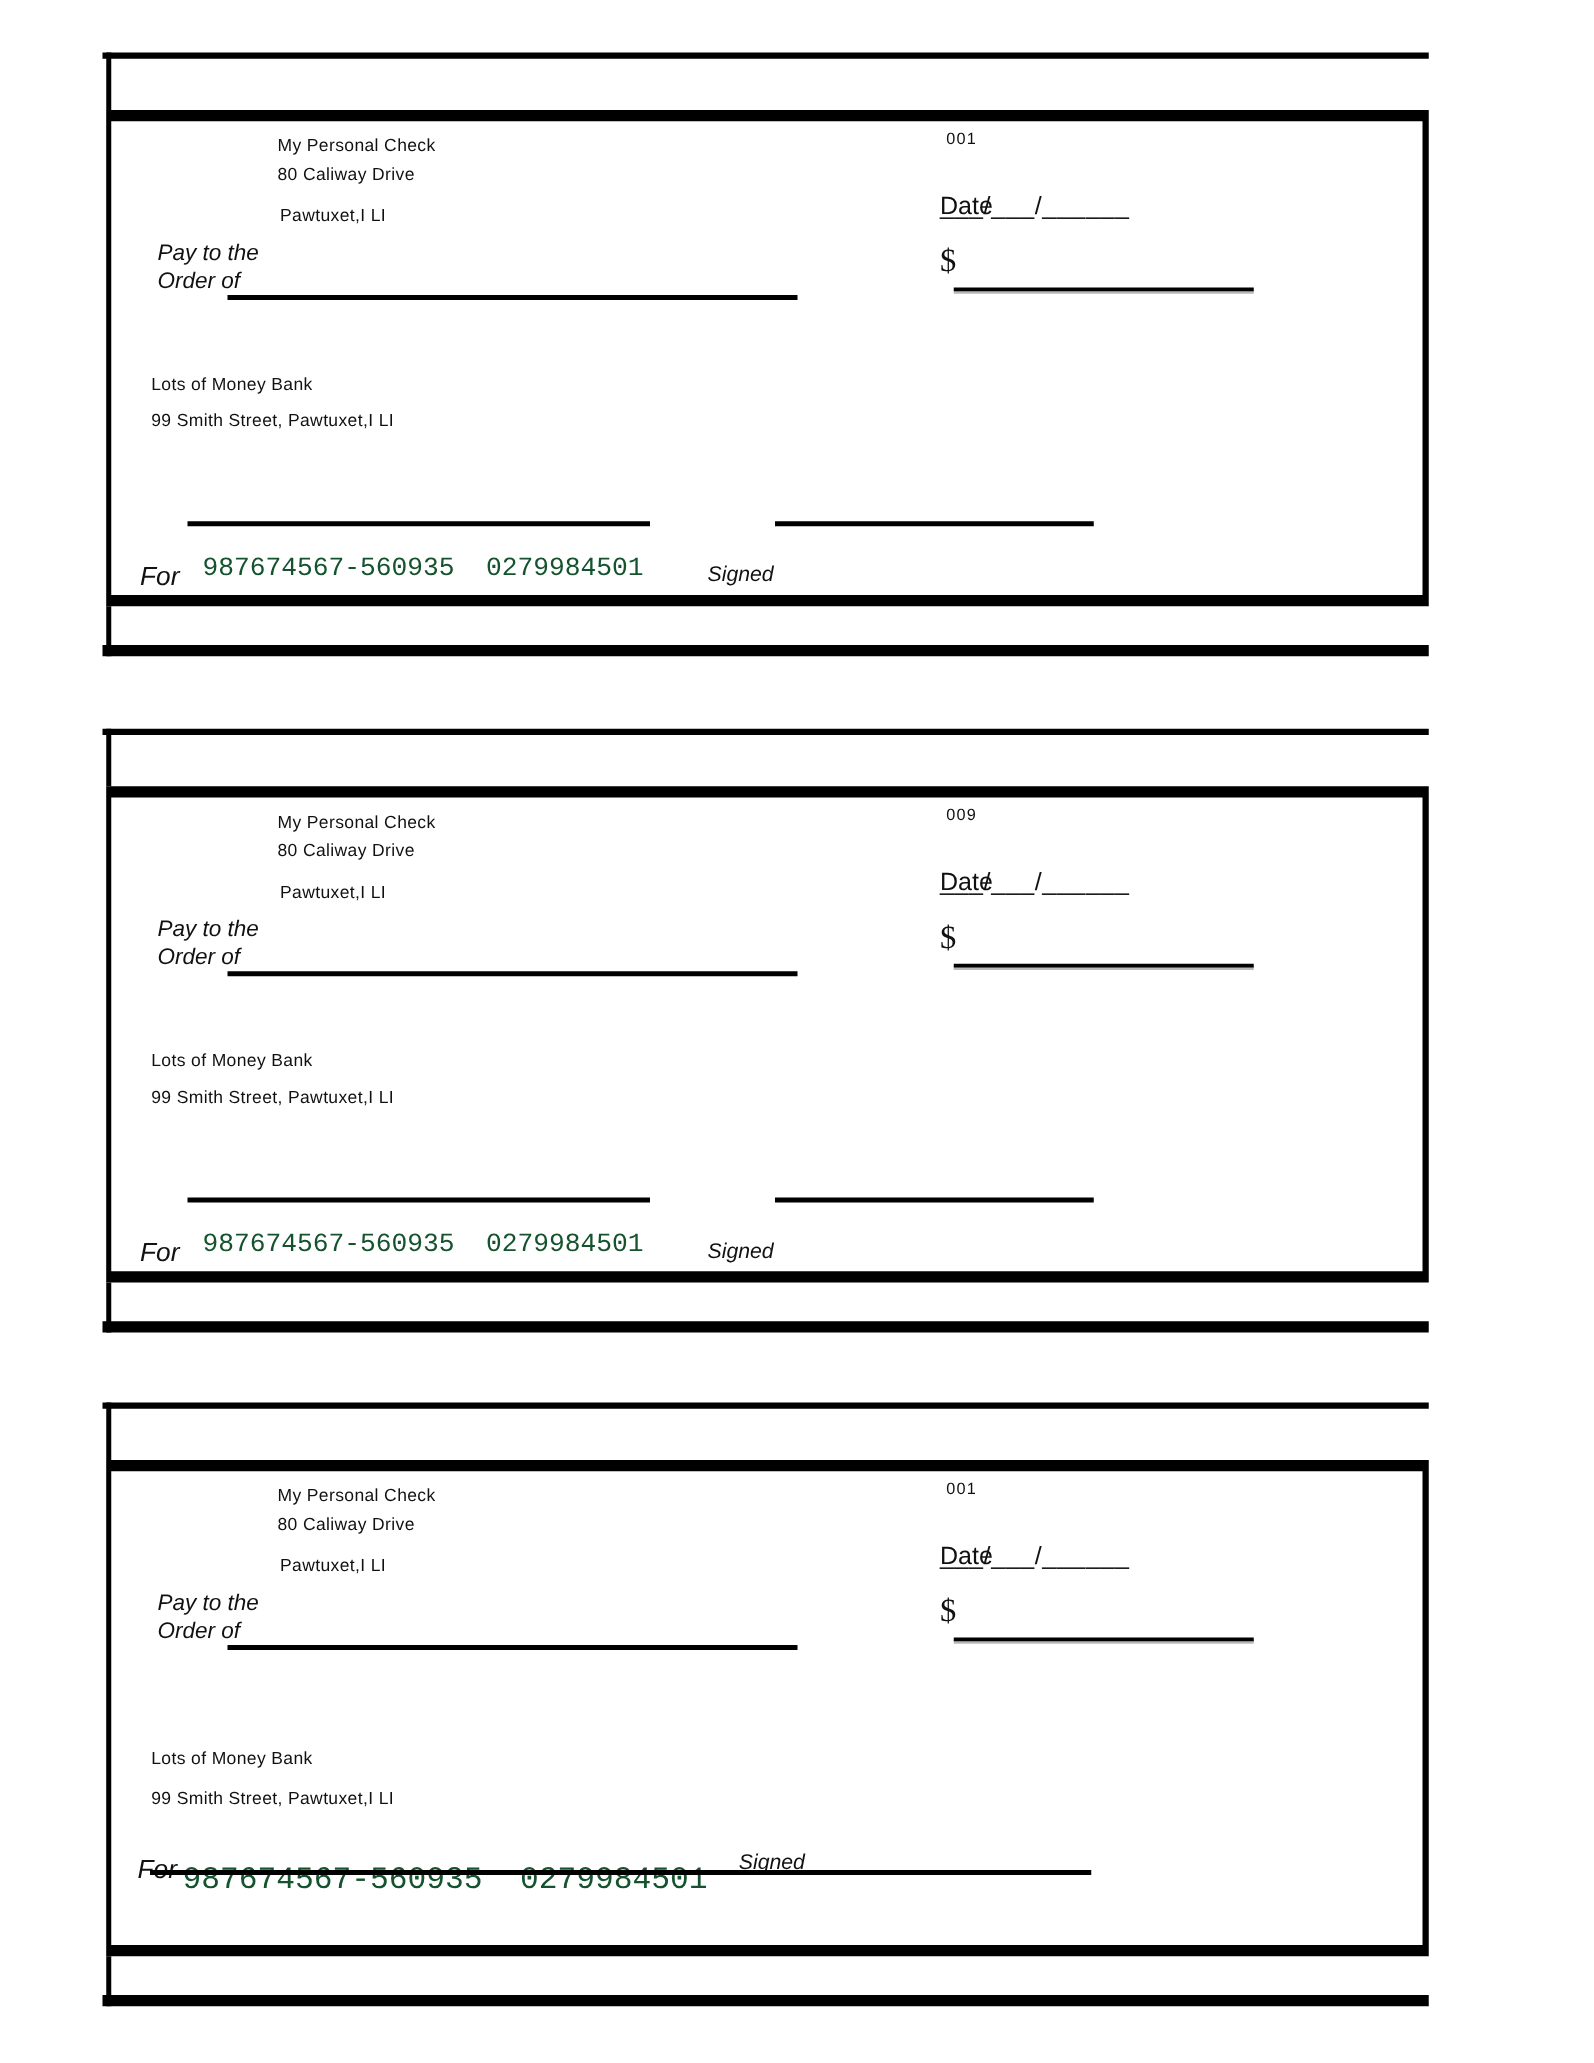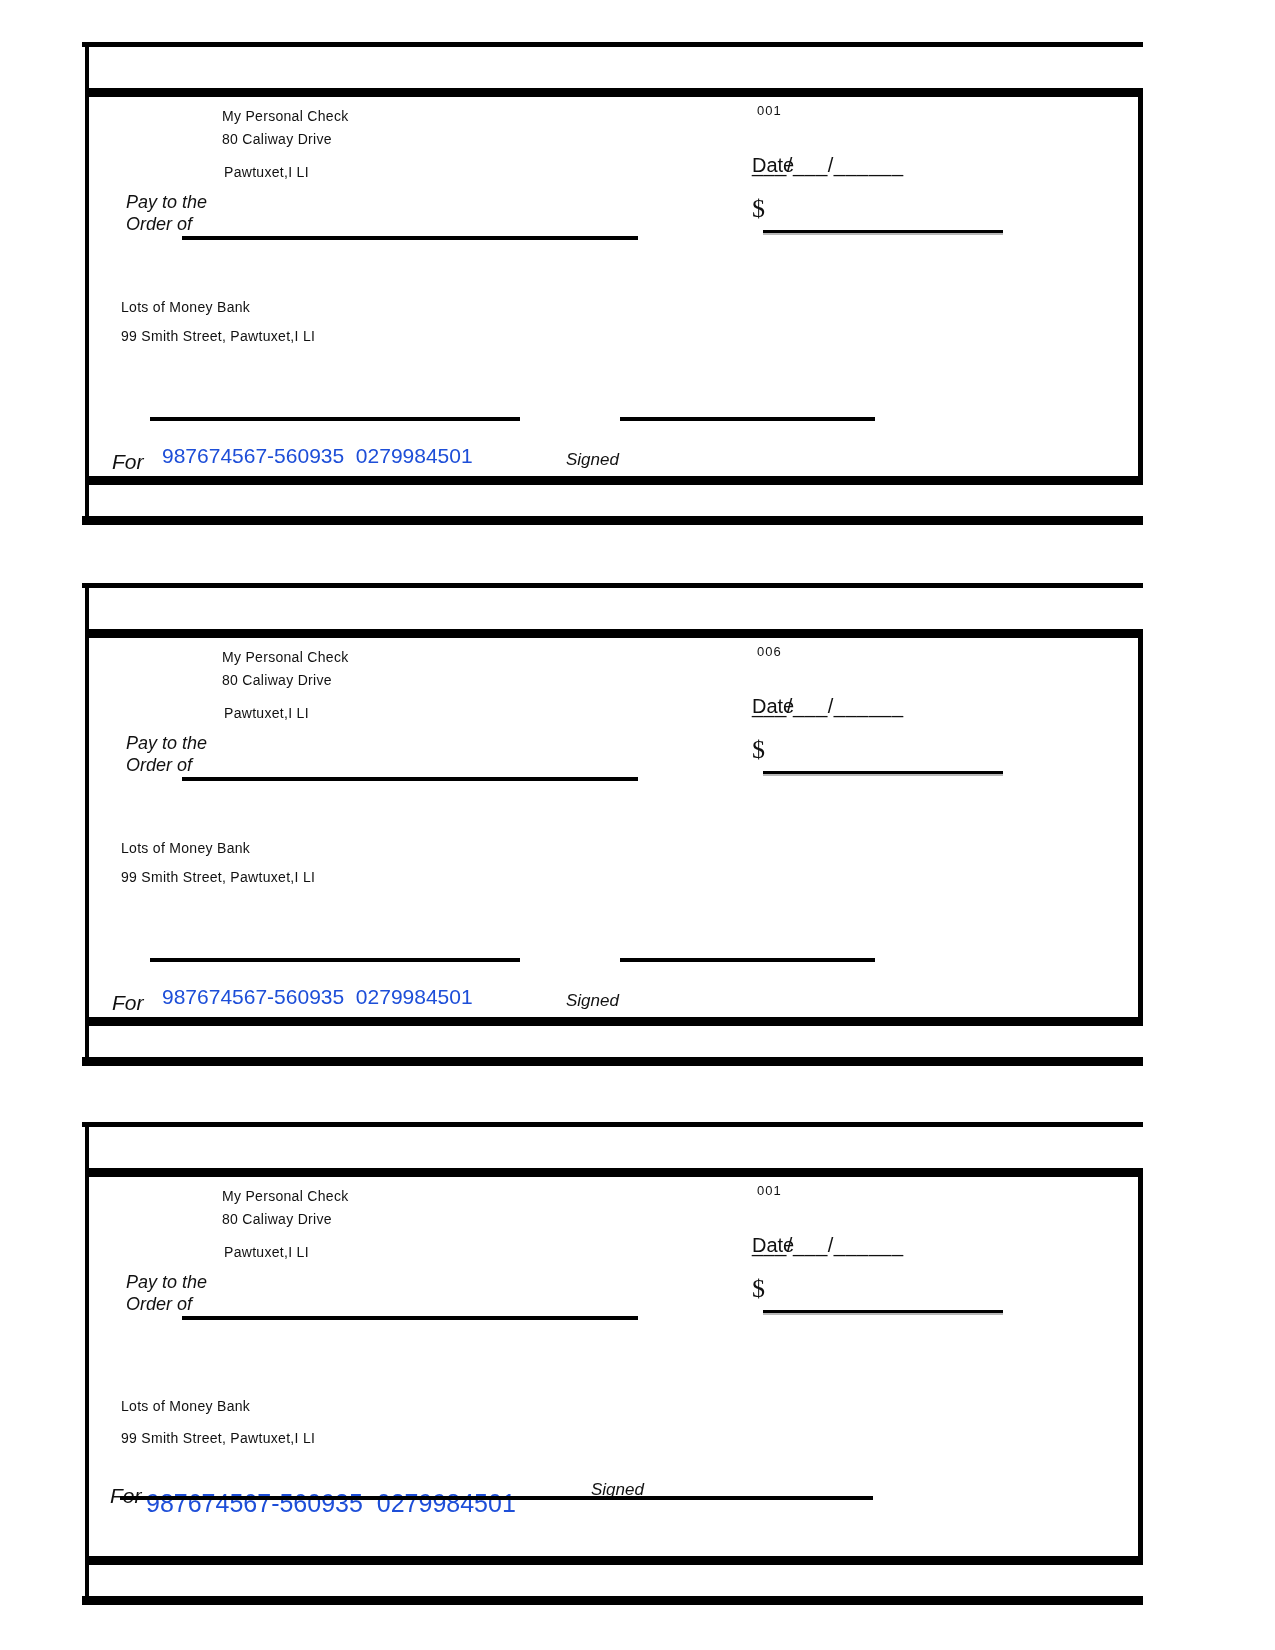--- a/index.html
+++ b/index.html
@@ -34,21 +34,21 @@
   .date-row .blank{position:static;letter-spacing:.5px;}
   .dollar       {left:663px;top:97px;font-size:26px;font-family:"Liberation Serif",serif;}
   .dollar-line  {left:674px;top:133px;width:240px;height:3px;background:#000;box-shadow:0 2px 0 rgba(0,0,0,.28);}
   .payee-label  {left:21px;top:94px;font-size:18px;font-style:italic;line-height:22px;white-space:pre-line;margin-left:16px;}
   .payee-line   {left:93px;top:139px;width:456px;height:4px;background:#000;}
   .bank-name    {left:32px;top:202px;font-size:14px;letter-spacing:.3px;}
   .bank-addr    {left:32px;top:231px;font-size:14px;letter-spacing:.3px;}
   .memo-line    {left:61px;top:320px;width:370px;height:4px;background:#000;}
   .signed-line  {left:531px;top:320px;width:255px;height:4px;background:#000;}
   .for-label    {left:23px;top:353px;font-size:21px;font-style:italic;}
-  .micr         {left:73px;top:347px;font-size:21px;font-family:Liberation Sans, sans-serif;color:#1d4ed8;white-space:pre;}
+  .micr         {left:73px;top:347px;font-size:21px;font-family:Liberation Mono, monospace;color:#14532d;white-space:pre;}
   .signed-label {left:466px;top:353px;font-size:17px;font-style:italic;margin-left:11px;}
   
   .unit-3 .bank-name   {top:221px;}
   .unit-3 .bank-addr   {top:253px;}
   .unit-3 .for-label   {left:21px;top:307px;}
   .unit-3 .micr        {left:57px;top:312px;font-size:25px;}
   .unit-3 .signed-label{left:491px;top:303px;}
   .strike-line{display:none;}
   .unit-3 .strike-line {display:block;left:31px;top:319px;width:753px;height:4px;background:#000;z-index:5;}
 </style>
@@ -81,21 +81,21 @@
   <div class="outer-bottom"></div>
 </div>
 
 <div class="unit unit-2">
   <div class="outer-top"></div>
   <div class="left-rail"></div>
   <div class="check">
     <div class="payer-name">My Personal Check</div>
     <div class="payer-addr1">80 Caliway Drive</div>
     <div class="payer-addr2">Pawtuxet,I LI</div>
-    <div class="check-number">006</div>
+    <div class="check-number">009</div>
     <div class="date-row"><span class="lbl">Date </span><span class="blank">___/___/______</span></div>
     <div class="dollar">$</div>
     <div class="dollar-line"></div>
     <div class="payee-label">Pay to the
 Order of</div>
     <div class="payee-line"></div>
     <div class="bank-name">Lots of Money Bank</div>
     <div class="bank-addr">99 Smith Street, Pawtuxet,I LI</div>
     <div class="memo-line"></div>
     <div class="signed-line"></div>

